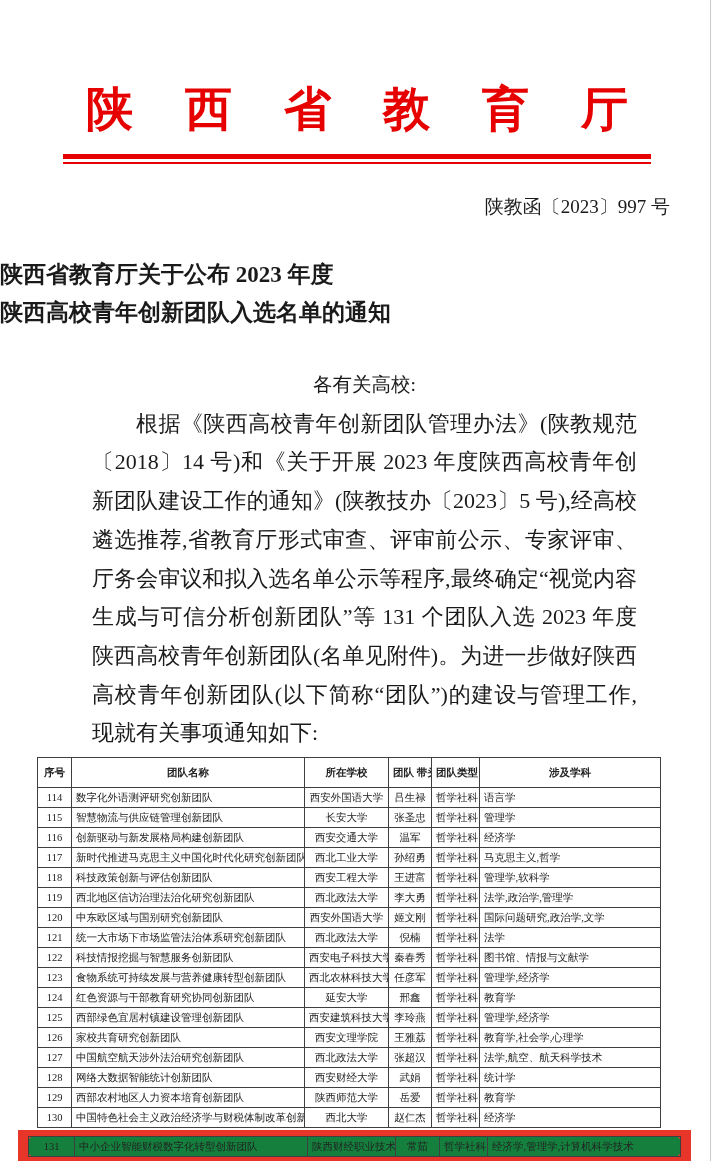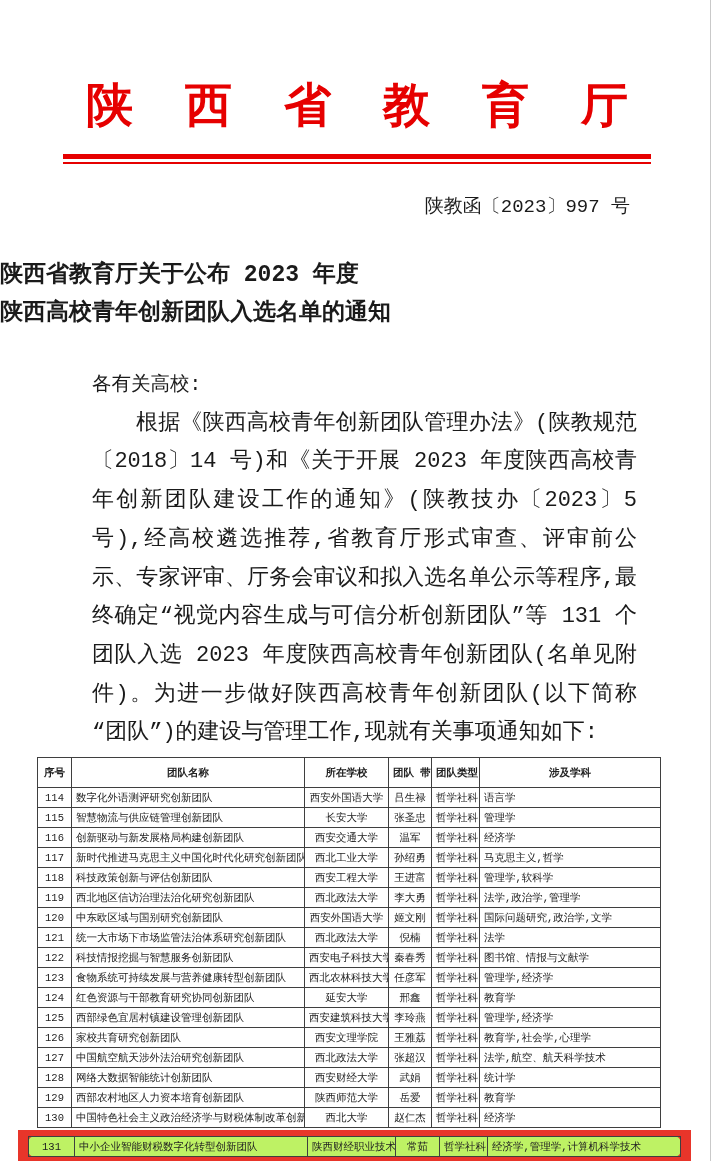--- a/index.html
+++ b/index.html
@@ -4,52 +4,52 @@
 <style>
   html, body { margin: 0; padding: 0; }
   body {
     width: 714px; height: 1161px;
     background: #ffffff;
     font-family: "Liberation Serif", "DejaVu Serif", serif;
     color: var(--text, #1a1a1a);
     overflow: hidden;
     position: relative;
   }
-  .page { width: 714px; height: 1161px; position: relative; box-sizing: border-box; padding-top: 84px; font-family: Liberation Mono, monospace; }
+  .page { width: 714px; height: 1161px; position: relative; box-sizing: border-box; padding-top: 84px; }
   .scan-edge {
     position: absolute; top: 0; bottom: 0; right: 3px; width: 1px;
     background: #c9c9c9;
   }
 
   
   .agency-title {
     margin: 0; text-align: center;
     font-size: 47px; font-weight: bold; line-height: 50px;
     color: var(--agency-red, #e60000);
     letter-spacing: 52px; text-indent: 52px;
     white-space: nowrap;
   }
   .double-rule { width: 588px; margin: 20px auto 0 auto; }
   .double-rule .thick { height: 5px; background: var(--agency-red, #e60000); }
   .double-rule .gap   { height: 3px; background: transparent; }
   .double-rule .thin  { height: 2px; background: var(--agency-red, #e60000); }
 
   .doc-number {
-    margin-top: 30px; text-align: right; padding-right: 84px;
+    margin-top: 30px; text-align: right; padding-right: 44px;
     font-size: 19px; line-height: 26px;
   }
 
   
   .notice-title {
     margin: 36px 0 0 0; 
     font-size: 23px; font-weight: bold; line-height: 38px;
   }
   .salutation {
     margin: 34px 77px 0 92px;
-    font-size: 19.5px; line-height: 38.7px;
+    font-size: 19.5px; line-height: 38.7px; text-align: center;
   }
   .body-text {
     margin: 0 77px 0 92px;
     font-size: 22px; line-height: 38.7px;
     text-align: justify; text-indent: 2em;
   }
 
   
   .doc-table {
     margin: 4px 0 0 37px;
@@ -80,21 +80,21 @@
   col.w-disc   { width: auto; }
 
   
   .highlight-frame {
     margin: 2px 0 0 18px;
     width: 673px; box-sizing: border-box;
     background: var(--highlight-red, #e8352a);
     padding: 6px 10px;
   }
   .highlight-frame .doc-table {
-    margin: 0; width: 653px; background: #bef264; border-radius: 7px;
+    margin: 0; width: 653px; background: #15803d; border-radius: 7px;
   }
   .highlight-frame col.w-serial { width: 46px; }
   .highlight-frame col.w-school { width: 88px; }
   .highlight-frame col.w-leader { width: 44px; }
 
   
   .page-number {
     margin: 8px 0 0 26px;
     font-size: 13px; line-height: 16px; letter-spacing: 3px;
   }

